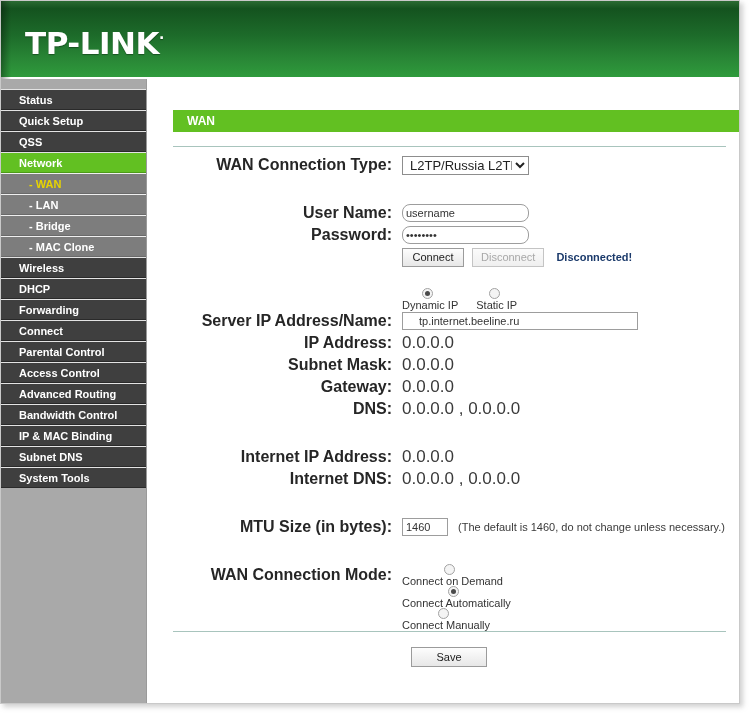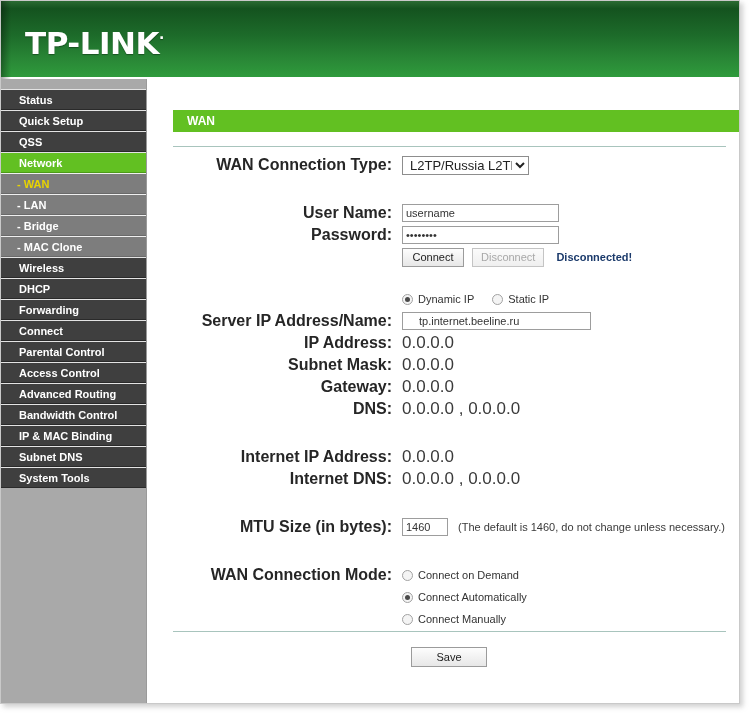--- a/index.html
+++ b/index.html
@@ -92,21 +92,21 @@
     background: #3f3f3f;
     border-top: 1px solid #e3e3e3;
     border-bottom: 1px solid #2a2a2a;
     box-sizing: border-box;
     white-space: nowrap;
     overflow: hidden;
     cursor: pointer;
   }
   .menu-item.sub {
     background: #7d7d7d;
-    padding-left: 16px;
+    padding-left: 28px;
     border-top: 1px solid #efefef;
     border-bottom: 1px solid #6a6a6a;
   }
   .menu-item.active {
     background: #62c022;
     color: #ffffff;
     border-top: 1px solid #e3e3e3;
     border-bottom: 1px solid #4c9b17;
   }
   .menu-item.sub.current {
@@ -196,22 +196,22 @@
   input.txt {
     font-family: "Liberation Sans", sans-serif;
     font-size: 11px;
     height: 18px;
     border: 1px solid #9d9d9d;
     background: #ffffff;
     color: #333333;
     padding: 0 3px;
     box-sizing: border-box;
   }
-  input.w-user { width: 157px; }
-  input.w-server { width: 189px; padding-left: 16px; }
+  input.w-user { width: 127px; border-radius: 8px; }
+  input.w-server { width: 236px; padding-left: 16px; }
   input.w-small { width: 46px; }
 
   button.btn {
     font-family: "Liberation Sans", sans-serif;
     font-size: 11px;
     height: 19px;
     min-width: 62px;
     padding: 0 8px;
     border: 1px solid #9b9b9b;
     background: linear-gradient(to bottom, #fdfdfd, #e7e7e7);
@@ -238,20 +238,21 @@
 
   
   .radio-wrap {
     display: inline-flex;
     align-items: center;
     margin-right: 18px;
     font-size: 11px;
     color: #333333;
     white-space: nowrap;
     cursor: pointer;
+    flex-direction: column;
   }
   .radio {
     width: 11px;
     height: 11px;
     border-radius: 50%;
     border: 1px solid #a2a2a2;
     background: #f4f4f4;
     margin-right: 5px;
     position: relative;
     box-sizing: border-box;

